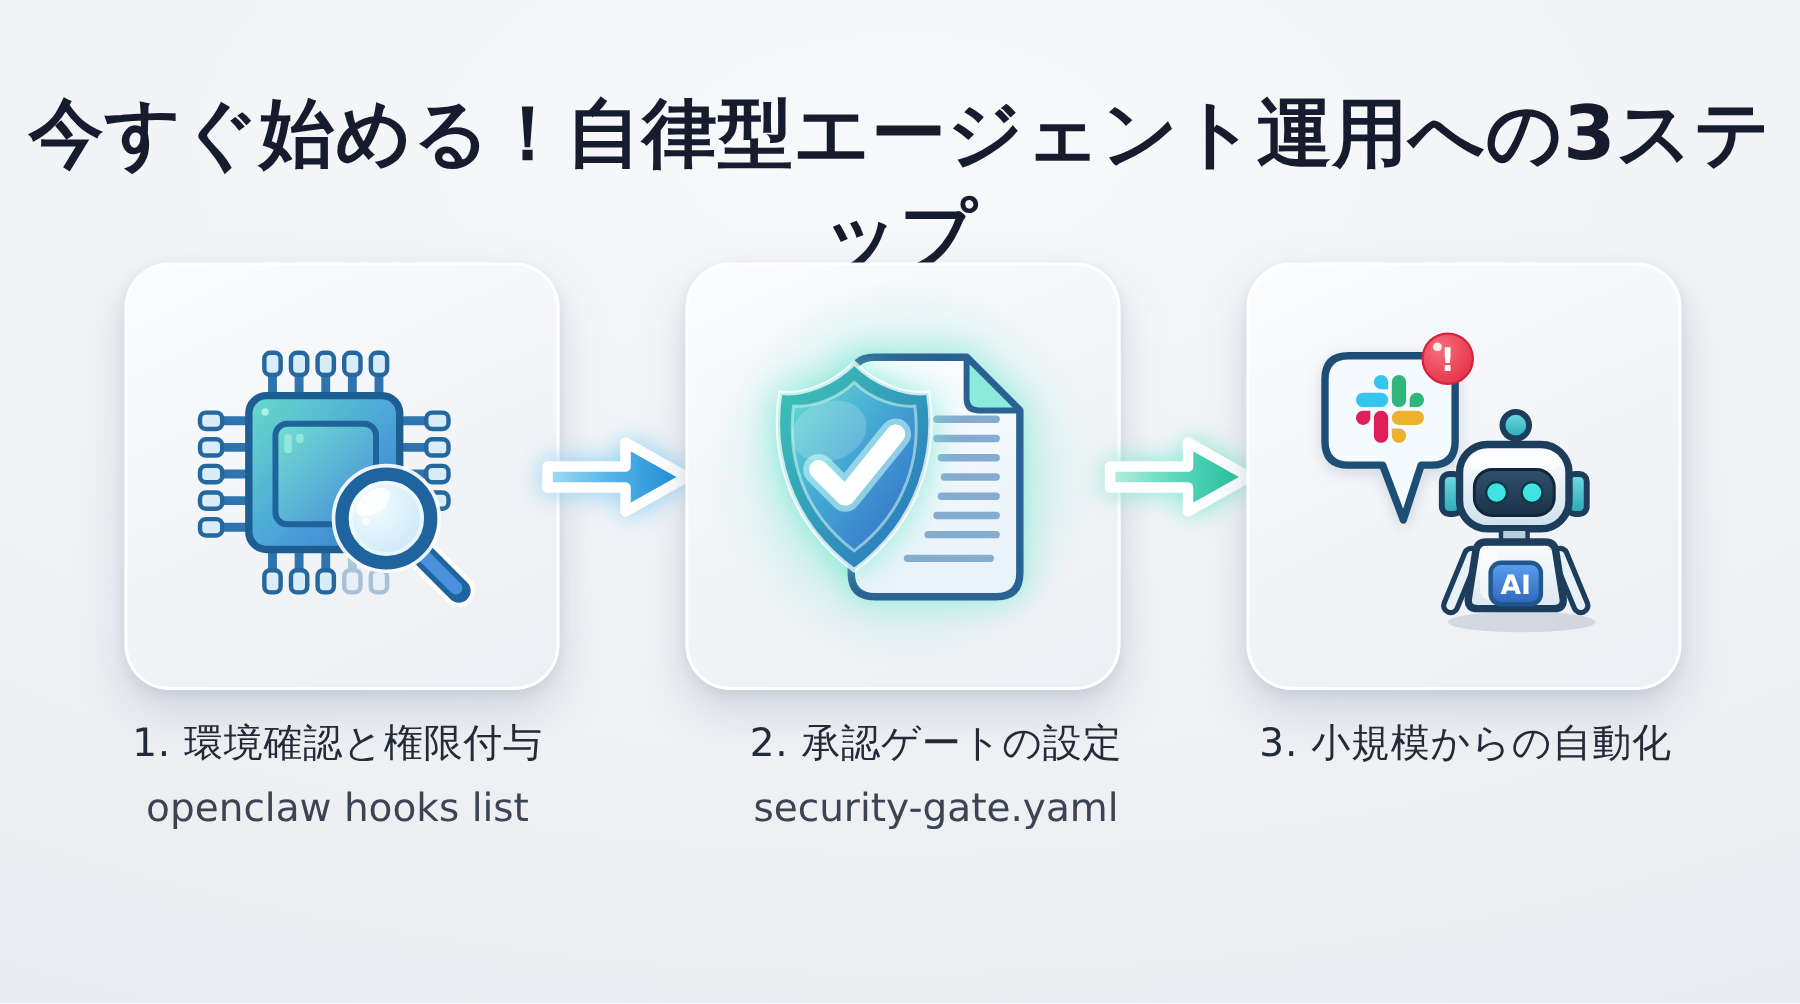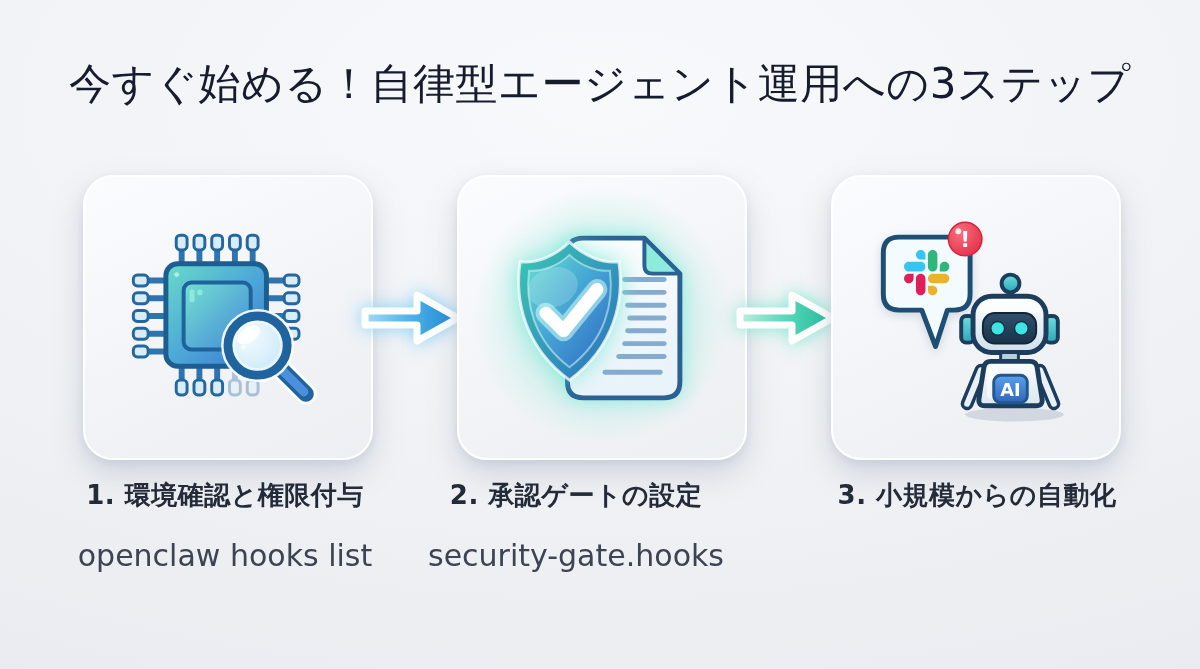--- a/index.html
+++ b/index.html
@@ -3,38 +3,38 @@
 <meta charset="utf-8">
 <style>
   html,body{margin:0;padding:0;}
   .canvas{
     position:relative;width:1200px;height:669px;overflow:hidden;
     font-family:"DejaVu Sans","Liberation Sans",sans-serif;
     background:radial-gradient(130% 120% at 50% 15%, #f8f9fb 0%, #eff1f4 50%, #e5e8ee 100%);
   }
   .title{
     position:absolute;top:56px;left:0;right:0;margin:0;
-    text-align:center;font-size:42px;font-weight:normal;
+    text-align:center;font-size:50px;font-weight:bold;
     color:var(--title-text,#161c2d);letter-spacing:0.5px;
   }
   .card{
     position:absolute;top:175px;width:290px;height:285px;border-radius:30px;
     background:linear-gradient(155deg,#fbfcfe 0%,#f1f3f6 60%,#eceff3 100%);
     border:2px solid rgba(255,255,255,.95);box-sizing:border-box;
     box-shadow:0 14px 30px rgba(125,140,165,.28), 0 3px 8px rgba(125,140,165,.15);
   }
   .card-1{left:83px;} .card-2{left:457px;} .card-3{left:831px;}
   .card svg{position:absolute;inset:0;width:100%;height:100%;}
   .arrow{position:absolute;top:283px;width:112px;height:70px;}
   .arrow-blue{left:355px;filter:drop-shadow(0 0 9px rgba(130,205,245,.95));}
   .arrow-teal{left:730px;filter:drop-shadow(0 0 9px rgba(120,232,205,.95));}
   .caption{position:absolute;top:478px;width:340px;text-align:center;}
-  .caption-1{left:55px;} .caption-2{left:406px;} .caption-3{left:807px;text-align:center;}
-  .step-title{font-size:26px;font-weight:bold;color:var(--step-title-text,#232a38);letter-spacing:.5px;}
-  .step-caption{margin-top:25px;font-size:30px;color:var(--caption-text,#3c4454);}
+  .caption-1{left:55px;} .caption-2{left:454px;} .caption-3{left:807px;text-align:center;}
+  .step-title{font-size:26px;font-weight:normal;color:var(--step-title-text,#232a38);letter-spacing:.5px;}
+  .step-caption{margin-top:11px;font-size:26px;color:var(--caption-text,#3c4454);}
 </style>
 </head>
 <body>
 
 <div class="canvas">
 
   <h1 class="title">今すぐ始める！自律型エージェント運用への3ステップ</h1>
 
   <section class="card card-1">
     <svg viewBox="0 0 290 285">
@@ -268,19 +268,19 @@
       </g>
     </svg>
   </section>
 
   <div class="caption caption-1">
     <div class="step-title">1. 環境確認と権限付与</div>
     <div class="step-caption">openclaw hooks list</div>
   </div>
   <div class="caption caption-2">
     <div class="step-title">2. 承認ゲートの設定</div>
-    <div class="step-caption">security-gate.hooks</div>
+    <div class="step-caption">security-gate.yaml</div>
   </div>
   <div class="caption caption-3">
     <div class="step-title">3. 小規模からの自動化</div>
   </div>
 
 </div>
 
 </body></html>

